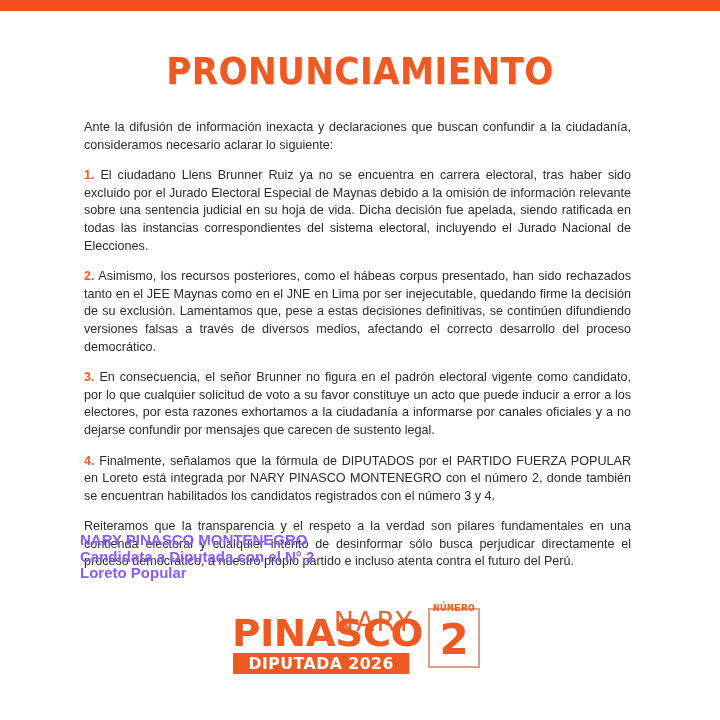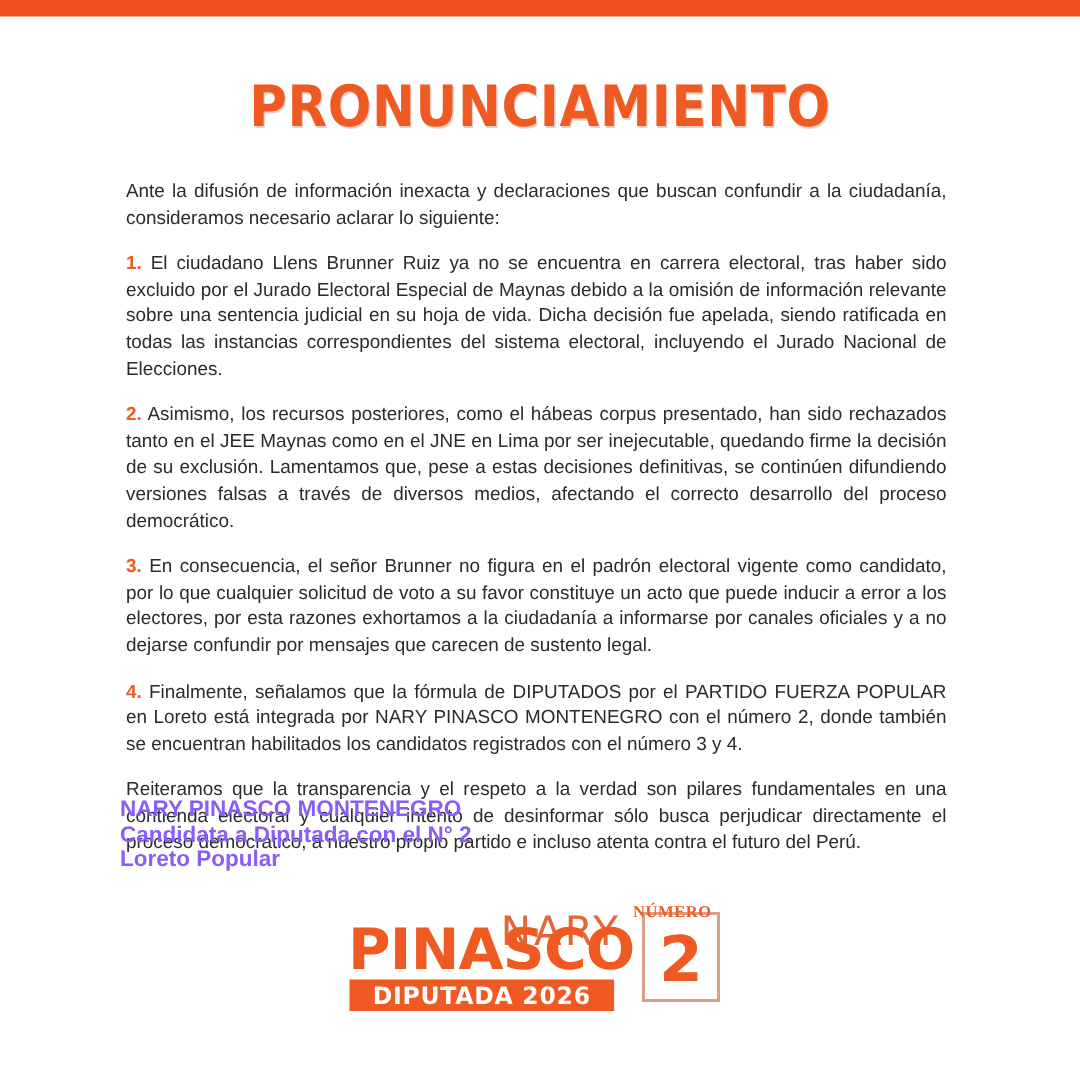--- a/index.html
+++ b/index.html
@@ -148,22 +148,23 @@
     left: 190px;
     top: 10px;
     width: 64px;
     height: 72px;
   }
   #logo-numero {
     position: absolute;
     left: 0;
     top: 0;
     width: 64px;
-    color: #ef5a23;
-    font-family: Liberation Serif, serif;
+    text-align: center;
+    color: #ef5a23;
+    font-family: Liberation Mono, monospace;
     font-weight: bold;
     font-size: 11px;
     line-height: 12px;
     letter-spacing: 0.4px;
     z-index: 2;
   }
   #logo-numbox {
     position: absolute;
     left: 6px;
     top: 6px;

